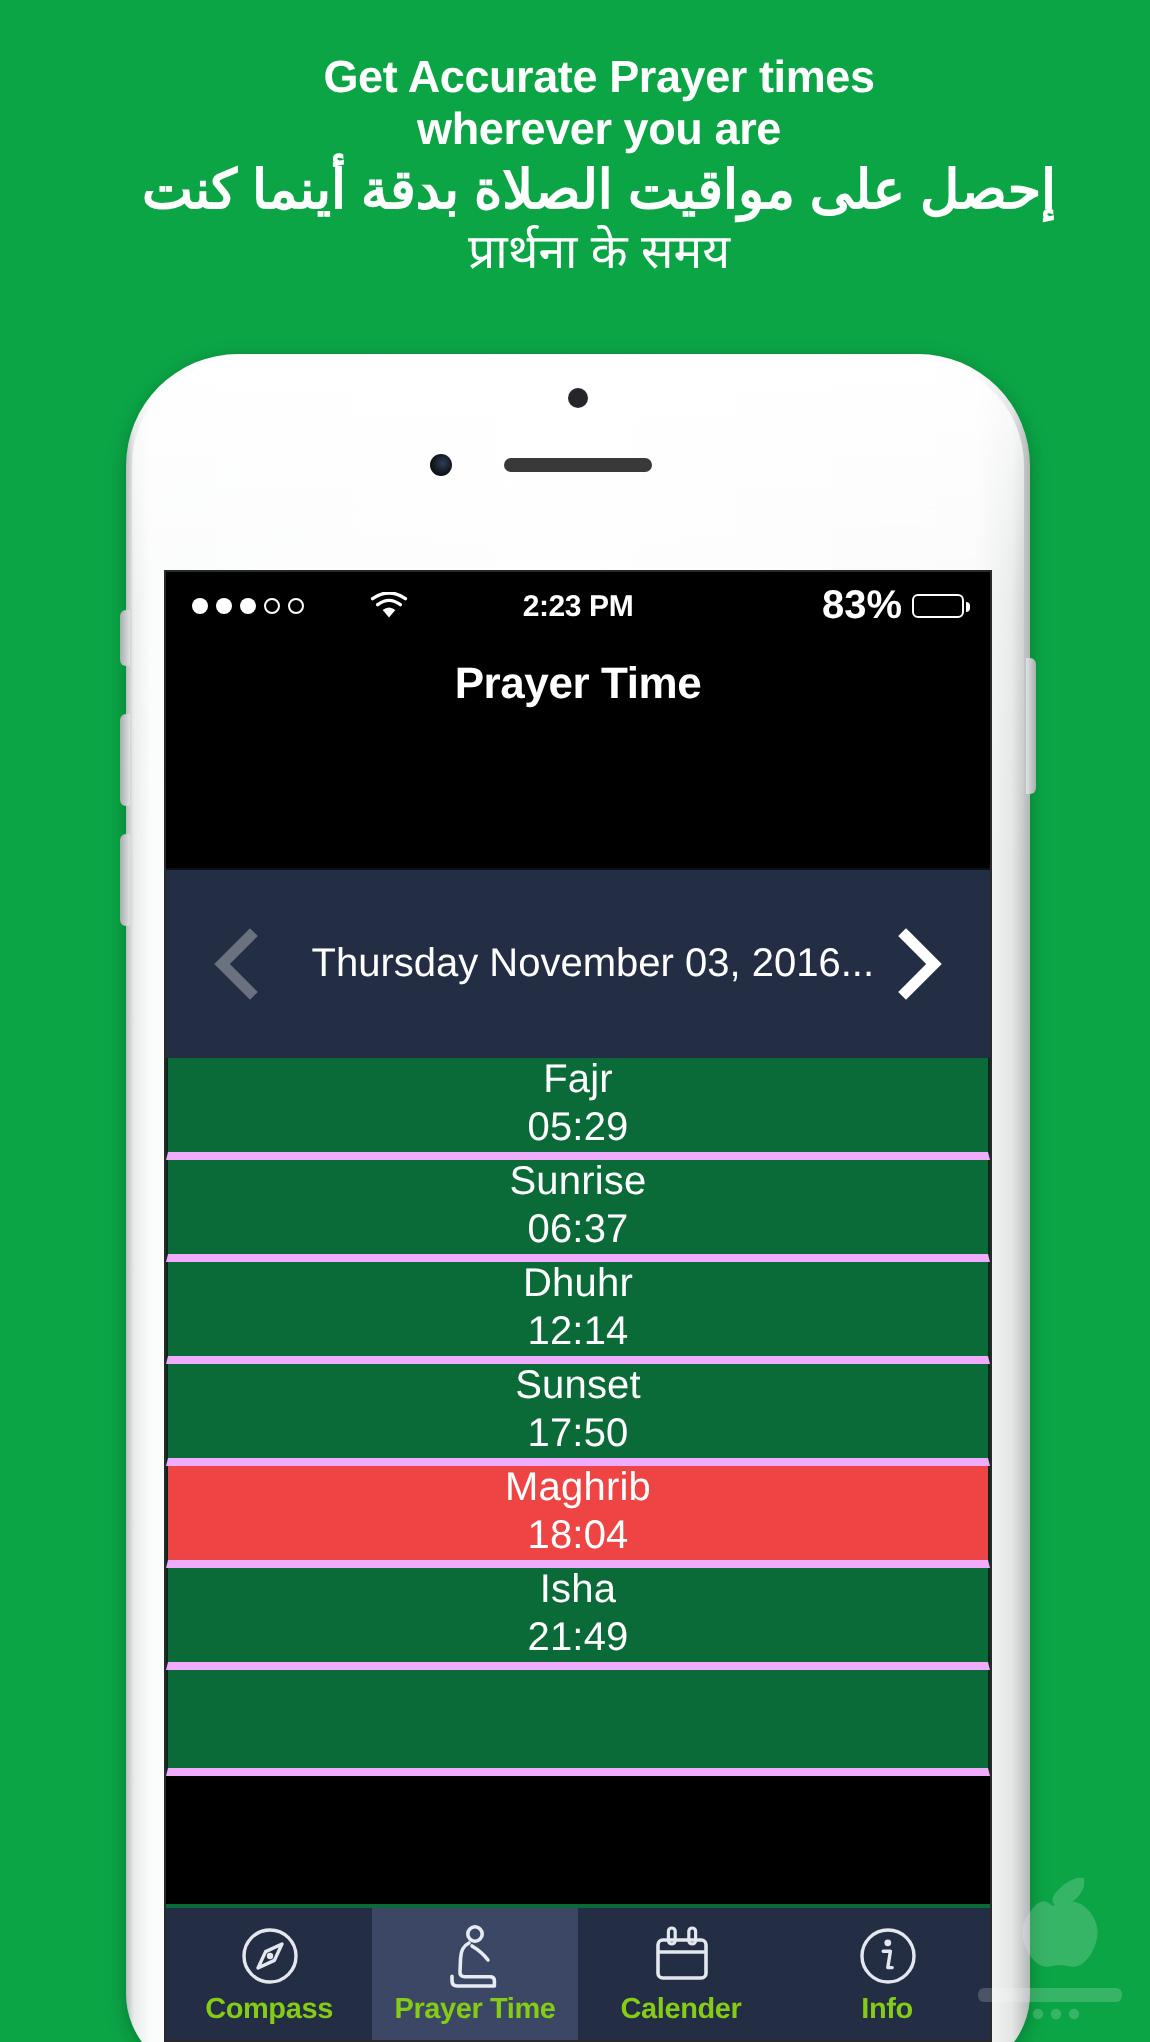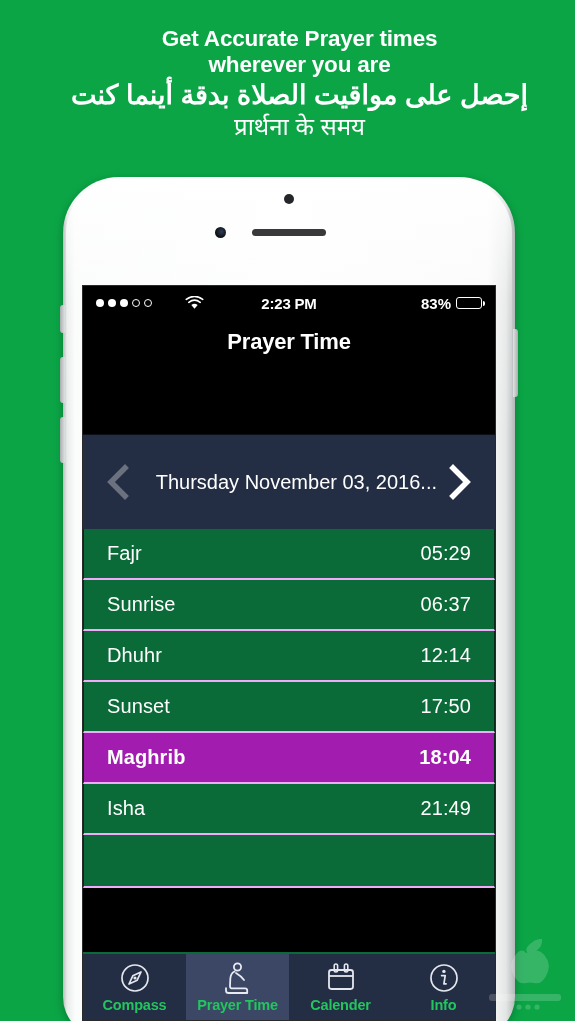--- a/index.html
+++ b/index.html
@@ -152,21 +152,21 @@
     text-align: center;
     font-size: 15px;
     font-weight: bold;
     letter-spacing: -0.2px;
   }
   .sb-right {
     margin-left: auto;
     display: flex;
     align-items: center;
     gap: 5px;
-    font-size: 15px;
+    font-size: 20px;
     font-weight: bold;
   }
   .battery {
     width: 26px; height: 12px;
     border: 1.5px solid #fff;
     border-radius: 3px;
     position: relative;
     padding: 1.5px;
   }
   .battery::after {
@@ -221,23 +221,24 @@
   }
   .row {
     height: 51px;
     background: #0b6b38;
     display: flex;
     align-items: center;
     justify-content: space-between;
     padding: 0 23px;
     color: #ffffff;
     font-size: 20px;
-    border-bottom: 2px solid #f0abfc;
+    border-bottom: 4px solid #f0abfc;
     border-left: 1px solid #08291a;
     border-right: 1px solid #08291a;
+    flex-direction: column;
   }
   .row .name { letter-spacing: 0.1px; }
   .row .time { letter-spacing: 0.1px; }
   .row.empty { height: 53px; }
 
   
   .tabbar {
     position: absolute;
     left: 0; bottom: 0;
     width: 100%;
@@ -246,21 +247,21 @@
     display: flex;
     border-top: 2px solid #0b6b38;
   }
   .tab {
     flex: 1;
     display: flex;
     flex-direction: column;
     align-items: center;
     justify-content: flex-start;
     padding-top: 7px;
-    color: #22c55e;
+    color: #84cc16;
   }
   .tab.selected { background: #3b4764; }
   .tab-icon { height: 33px; display: flex; align-items: center; justify-content: center; }
   .tab-label {
     font-size: 14.5px;
     font-weight: bold;
     margin-top: 3px;
     letter-spacing: -0.2px;
   }
 
@@ -349,21 +350,21 @@
           <span class="time">06:37</span>
         </div>
         <div class="row" style="background: rgb(11, 107, 56);">
           <span class="name">Dhuhr</span>
           <span class="time">12:14</span>
         </div>
         <div class="row" style="background: rgb(11, 107, 56);">
           <span class="name">Sunset</span>
           <span class="time">17:50</span>
         </div>
-        <div class="row" style="background: #a21caf; font-weight: bold;">
+        <div class="row" style="background: #ef4444;">
           <span class="name">Maghrib</span>
           <span class="time">18:04</span>
         </div>
         <div class="row" style="background: rgb(11, 107, 56);">
           <span class="name">Isha</span>
           <span class="time">21:49</span>
         </div>
         <div class="row empty" style="background: rgb(11, 107, 56);"></div>
       </div>
 

